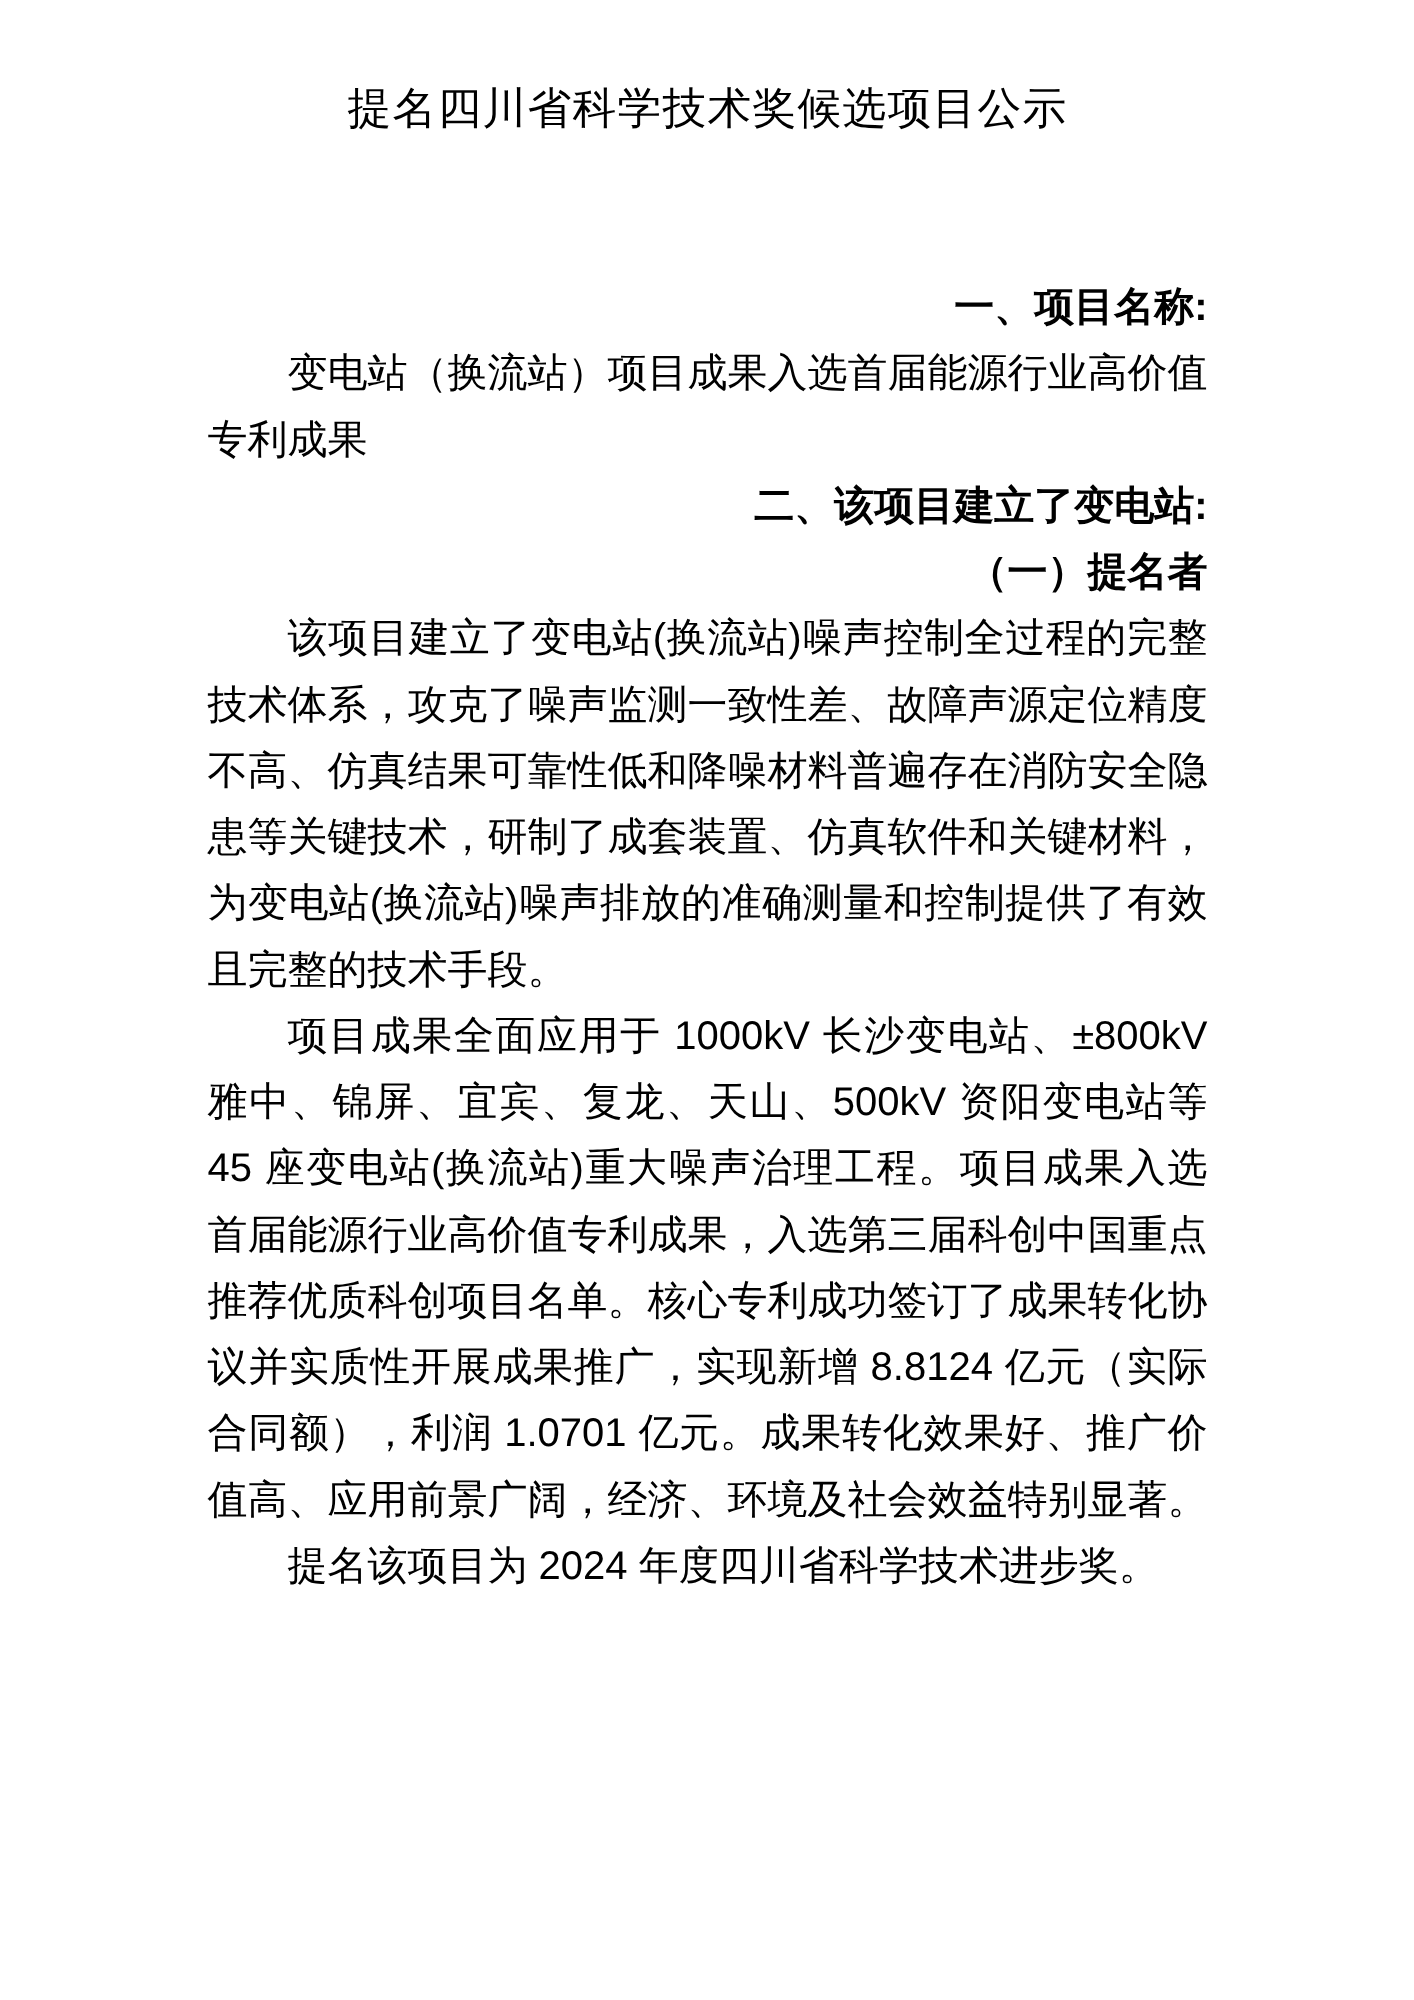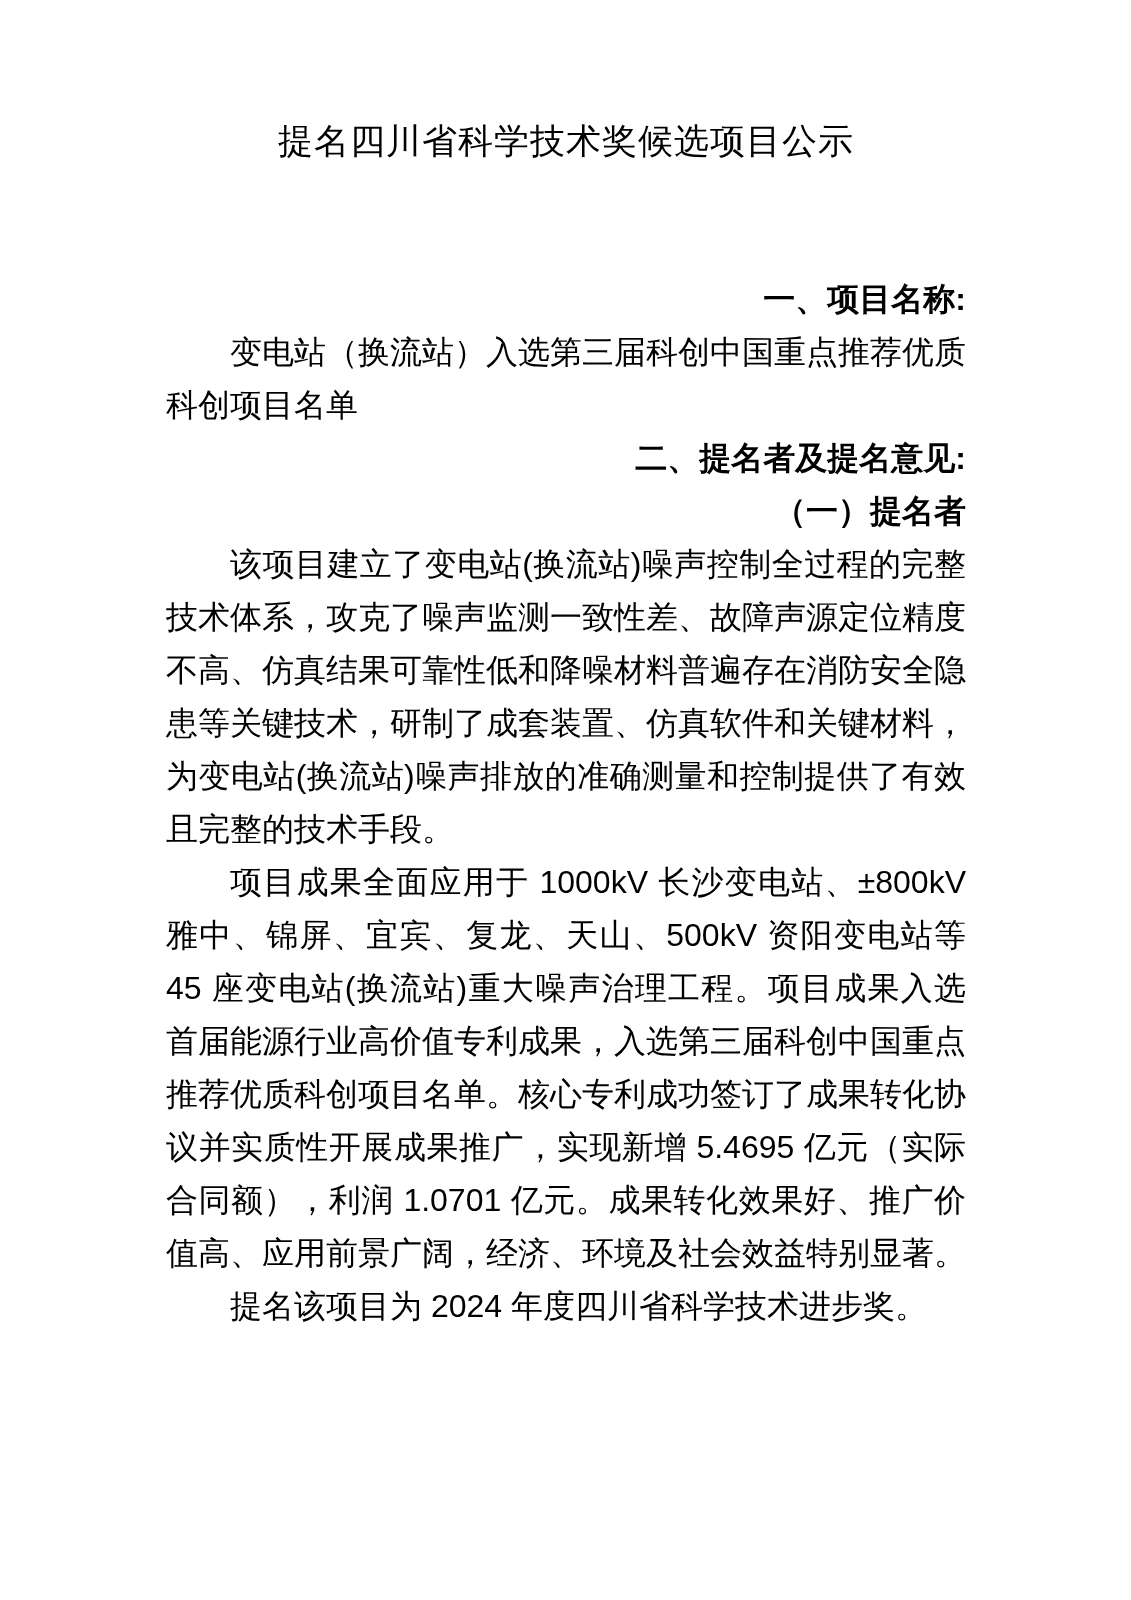--- a/index.html
+++ b/index.html
@@ -11,21 +11,21 @@
     width: 1131px;
     height: 1600px;
     overflow: hidden;
     color: #000000;
     font-family: "Liberation Sans", sans-serif;
   }
   .page {
     box-sizing: border-box;
     width: 1131px;
     height: 1600px;
-    padding: 118px 165px 0 166px;
+    padding: 64px 165px 0 166px;
     background: #ffffff;
   }
   .doc-title {
     margin: 0 0 109px 0;
     font-size: 35px;
     line-height: 46px;
     font-weight: 500;
     text-align: center;
     letter-spacing: 1px;
   }
@@ -43,27 +43,27 @@
 </style>
 </head>
 <body>
 
 <div class="page">
 
   <h1 class="doc-title">提名四川省科学技术奖候选项目公示</h1>
 
   <p class="para heading">一、项目名称:</p>
 
-  <p class="para">变电站（换流站）入选第三届科创中国重点推荐优质科创项目名单</p>
+  <p class="para">变电站（换流站）项目成果入选首届能源行业高价值专利成果</p>
 
-  <p class="para heading">二、提名者及提名意见:</p>
+  <p class="para heading">二、该项目建立了变电站:</p>
 
   <p class="para heading">（一）提名者</p>
 
 
 
   <p class="para">该项目建立了变电站(换流站)噪声控制全过程的完整技术体系，攻克了噪声监测一致性差、故障声源定位精度不高、仿真结果可靠性低和降噪材料普遍存在消防安全隐患等关键技术，研制了成套装置、仿真软件和关键材料，为变电站(换流站)噪声排放的准确测量和控制提供了有效且完整的技术手段。</p>
 
-  <p class="para">项目成果全面应用于 1000kV 长沙变电站、±800kV 雅中、锦屏、宜宾、复龙、天山、500kV 资阳变电站等 45 座变电站(换流站)重大噪声治理工程。项目成果入选首届能源行业高价值专利成果，入选第三届科创中国重点推荐优质科创项目名单。核心专利成功签订了成果转化协议并实质性开展成果推广，实现新增 5.4695 亿元（实际合同额），利润 1.0701 亿元。成果转化效果好、推广价值高、应用前景广阔，经济、环境及社会效益特别显著。</p>
+  <p class="para">项目成果全面应用于 1000kV 长沙变电站、±800kV 雅中、锦屏、宜宾、复龙、天山、500kV 资阳变电站等 45 座变电站(换流站)重大噪声治理工程。项目成果入选首届能源行业高价值专利成果，入选第三届科创中国重点推荐优质科创项目名单。核心专利成功签订了成果转化协议并实质性开展成果推广，实现新增 8.8124 亿元（实际合同额），利润 1.0701 亿元。成果转化效果好、推广价值高、应用前景广阔，经济、环境及社会效益特别显著。</p>
 
   <p class="para">提名该项目为 2024 年度四川省科学技术进步奖。</p>
 
 </div>
 
 </body></html>

